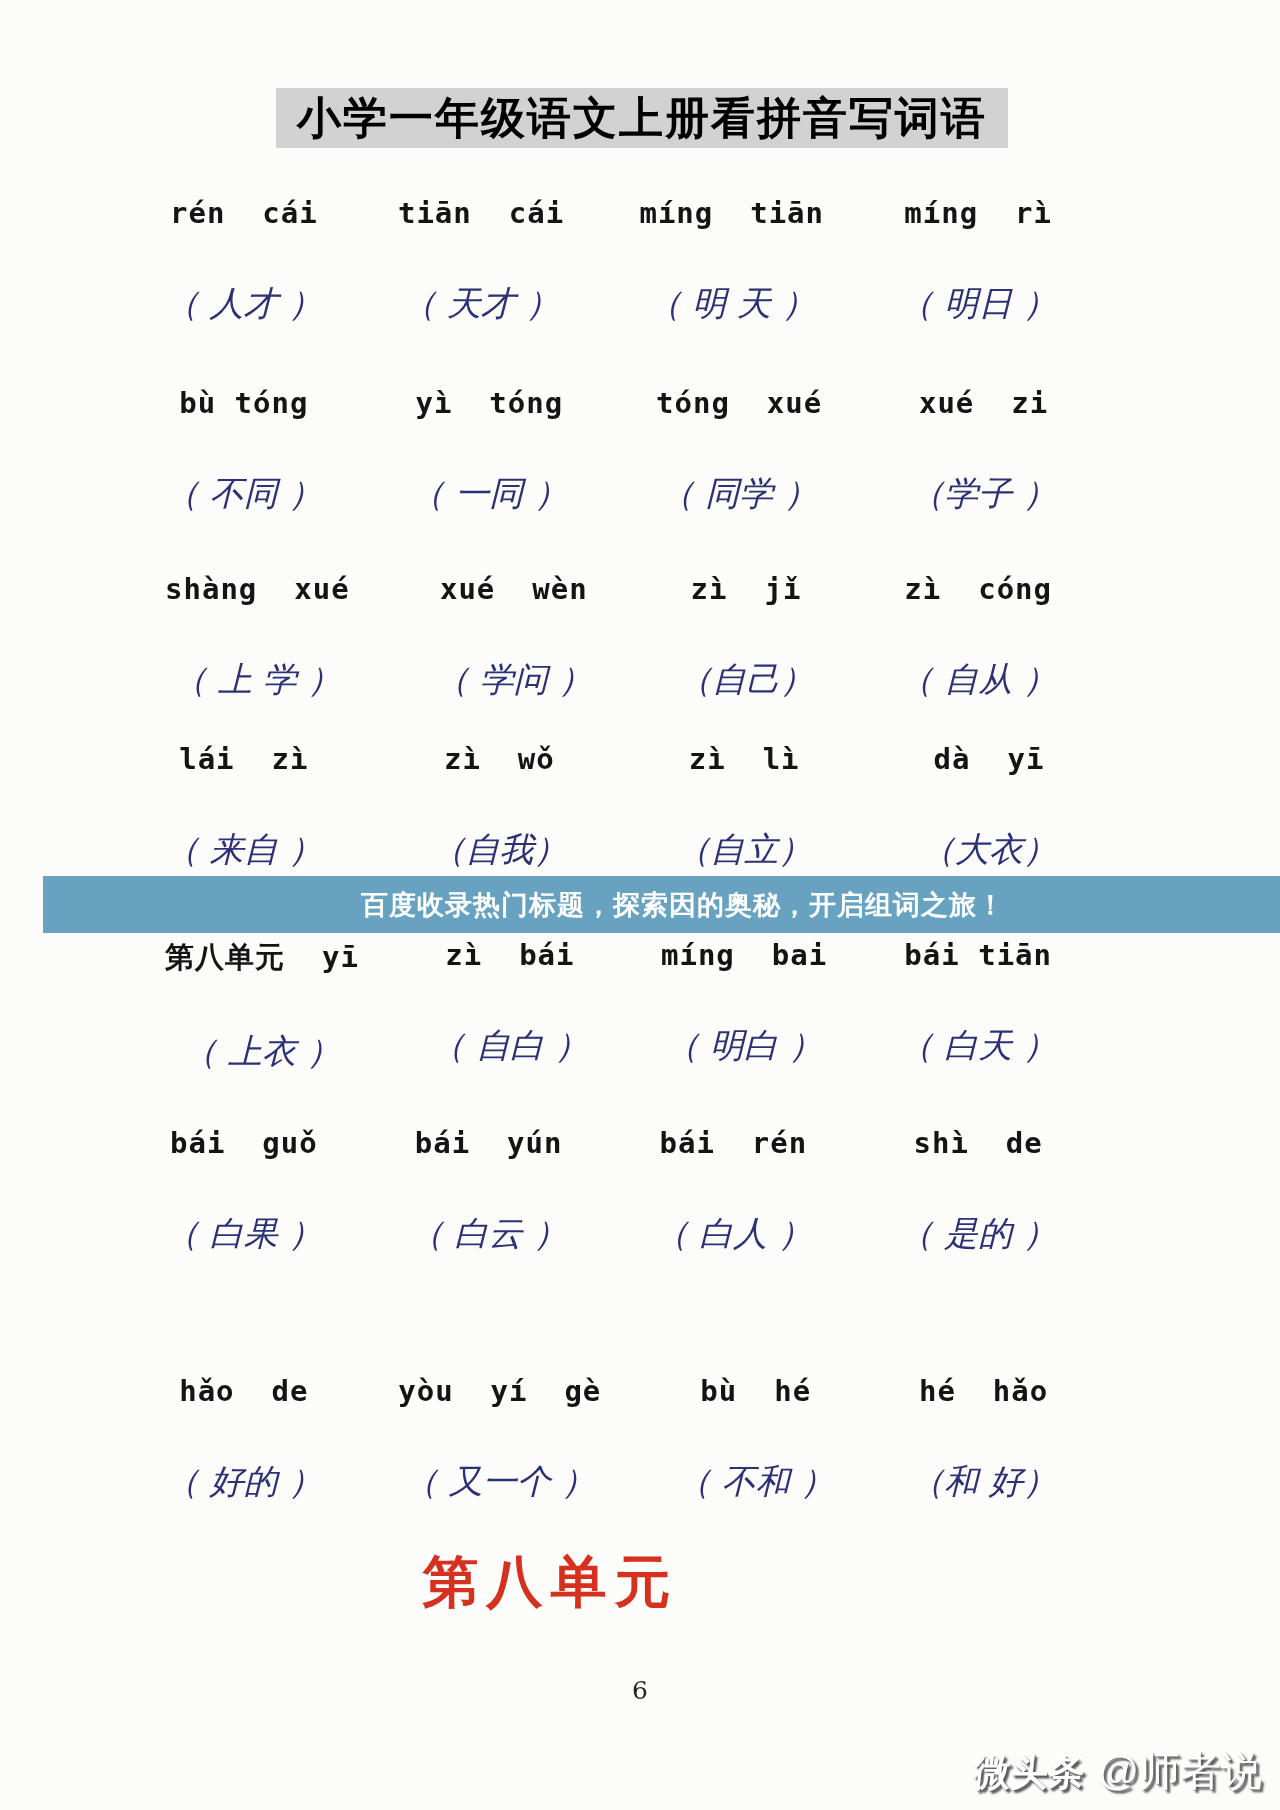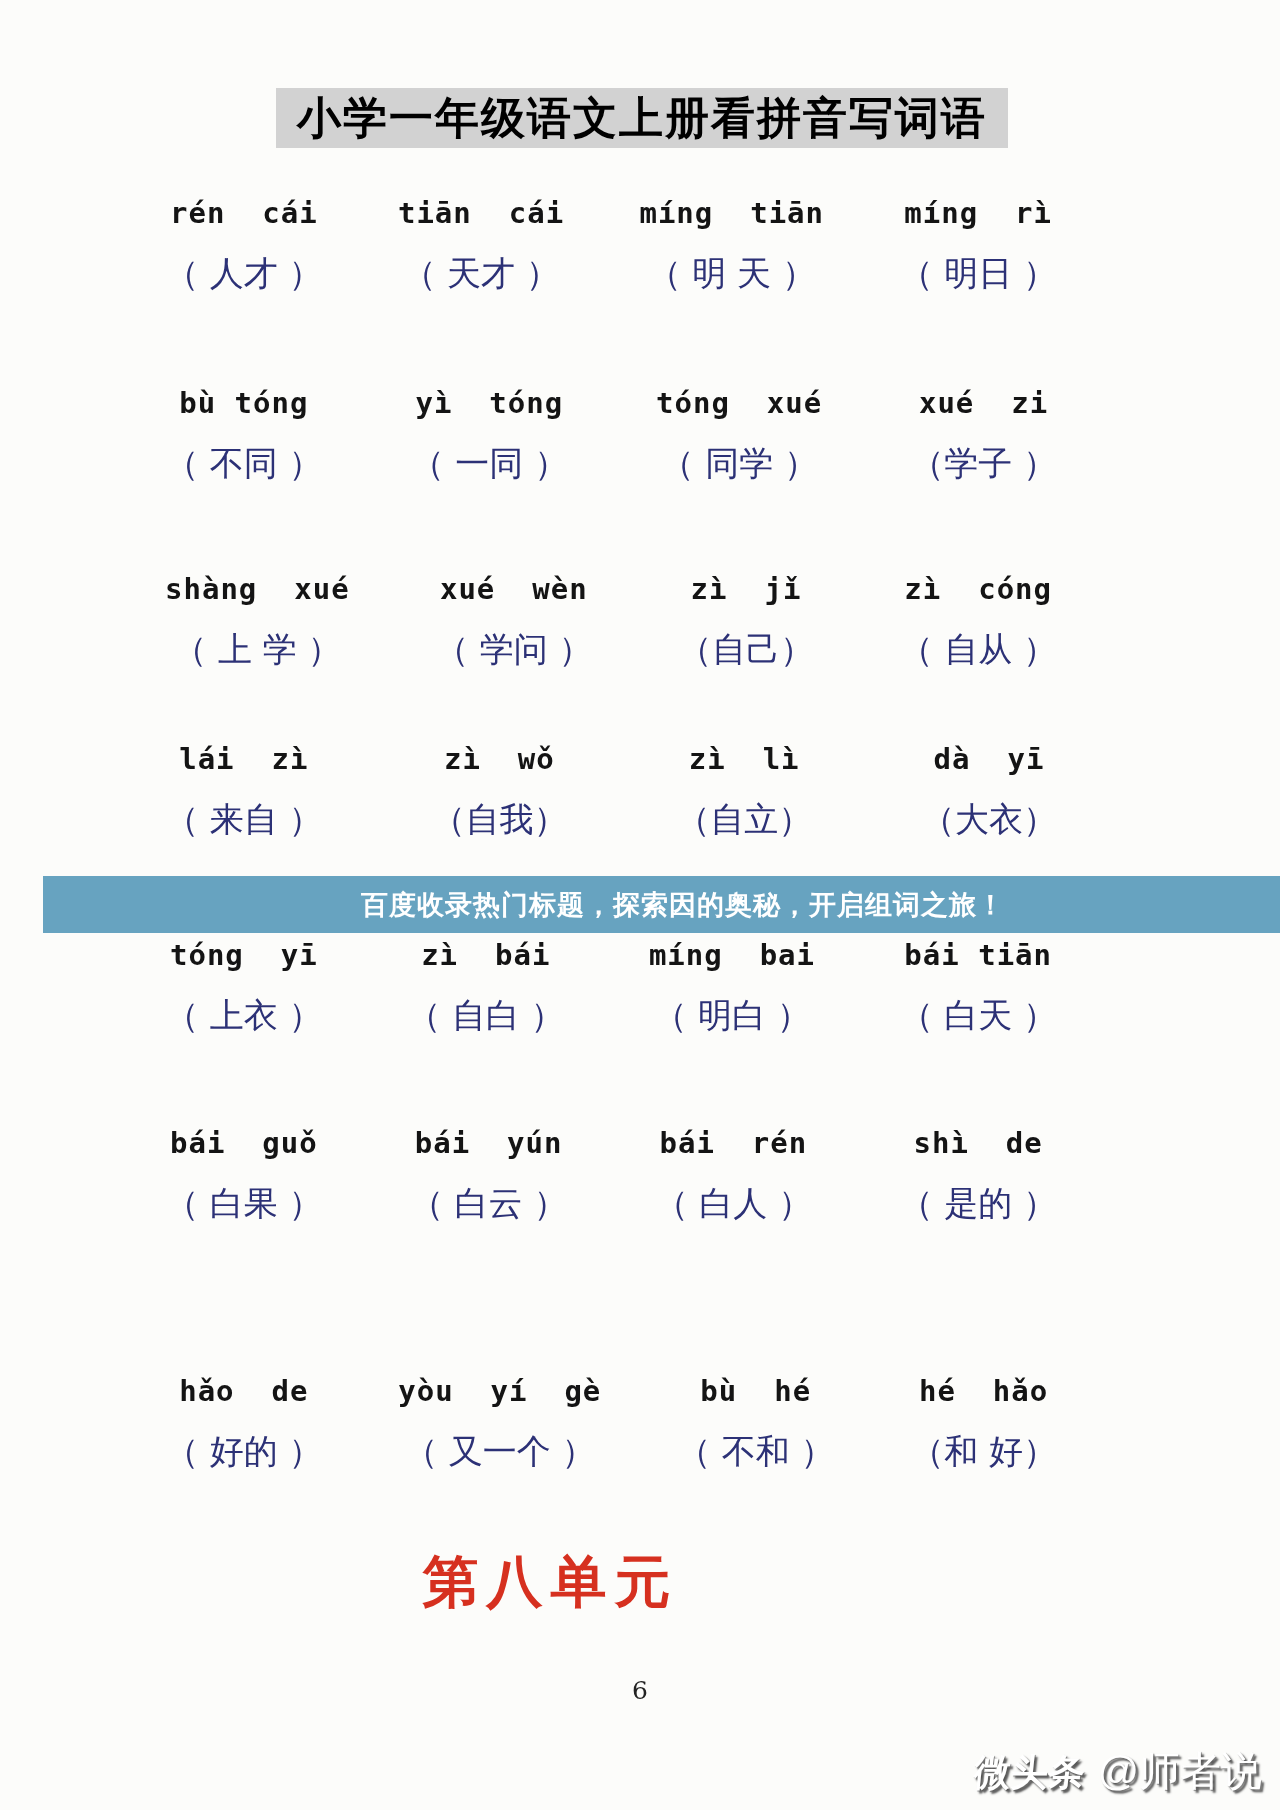--- a/index.html
+++ b/index.html
@@ -31,30 +31,31 @@
     position:absolute; left:165px; width:892px;
     display:flex; justify-content:space-between;
   }
   .row-0 { top:196px; }
   .row-1 { top:386px; }
   .row-2 { top:572px; }
   .row-3 { top:742px; }
   .row-4 { top:938px; }
   .row-5 { top:1126px; }
   .row-6 { top:1374px; }
-  .cell { display:flex; flex-direction:column; align-items:center; gap:21px; }
+  .cell { display:flex; flex-direction:column; align-items:center; gap:51px; }
   .pinyin {
     font-family:"DejaVu Sans Mono", monospace;
     font-weight:bold; font-size:29px; color:#141414;
     white-space:pre; letter-spacing:1px;
   }
   .answer {
     font-family:"DejaVu Serif", serif;
     font-size:34px; color:#2c3176;
     white-space:pre;
+    font-style:italic;
   }
 
   
   .banner {
     position:absolute; left:0; top:876px;
     width:1280px; height:57px;
     background:#67a3c0;
     display:flex; align-items:center; justify-content:center;margin-left:43px;
   }
   .banner-text {
@@ -173,21 +174,21 @@
           <div class="pinyin">zì  lì</div>
           <div class="answer">（自立）</div>
         </div>
         <div class="cell">
           <div class="pinyin">dà  yī</div>
           <div class="answer">（大衣）</div>
         </div>
       </div>
       <div class="row row-4">
         <div class="cell">
-          <div class="pinyin">tóng  yī</div>
+          <div class="pinyin">第八单元  yī</div>
           <div class="answer">（ 上衣 ）</div>
         </div>
         <div class="cell">
           <div class="pinyin">zì  bái</div>
           <div class="answer">（ 自白 ）</div>
         </div>
         <div class="cell">
           <div class="pinyin">míng  bai</div>
           <div class="answer">（ 明白 ）</div>
         </div>

